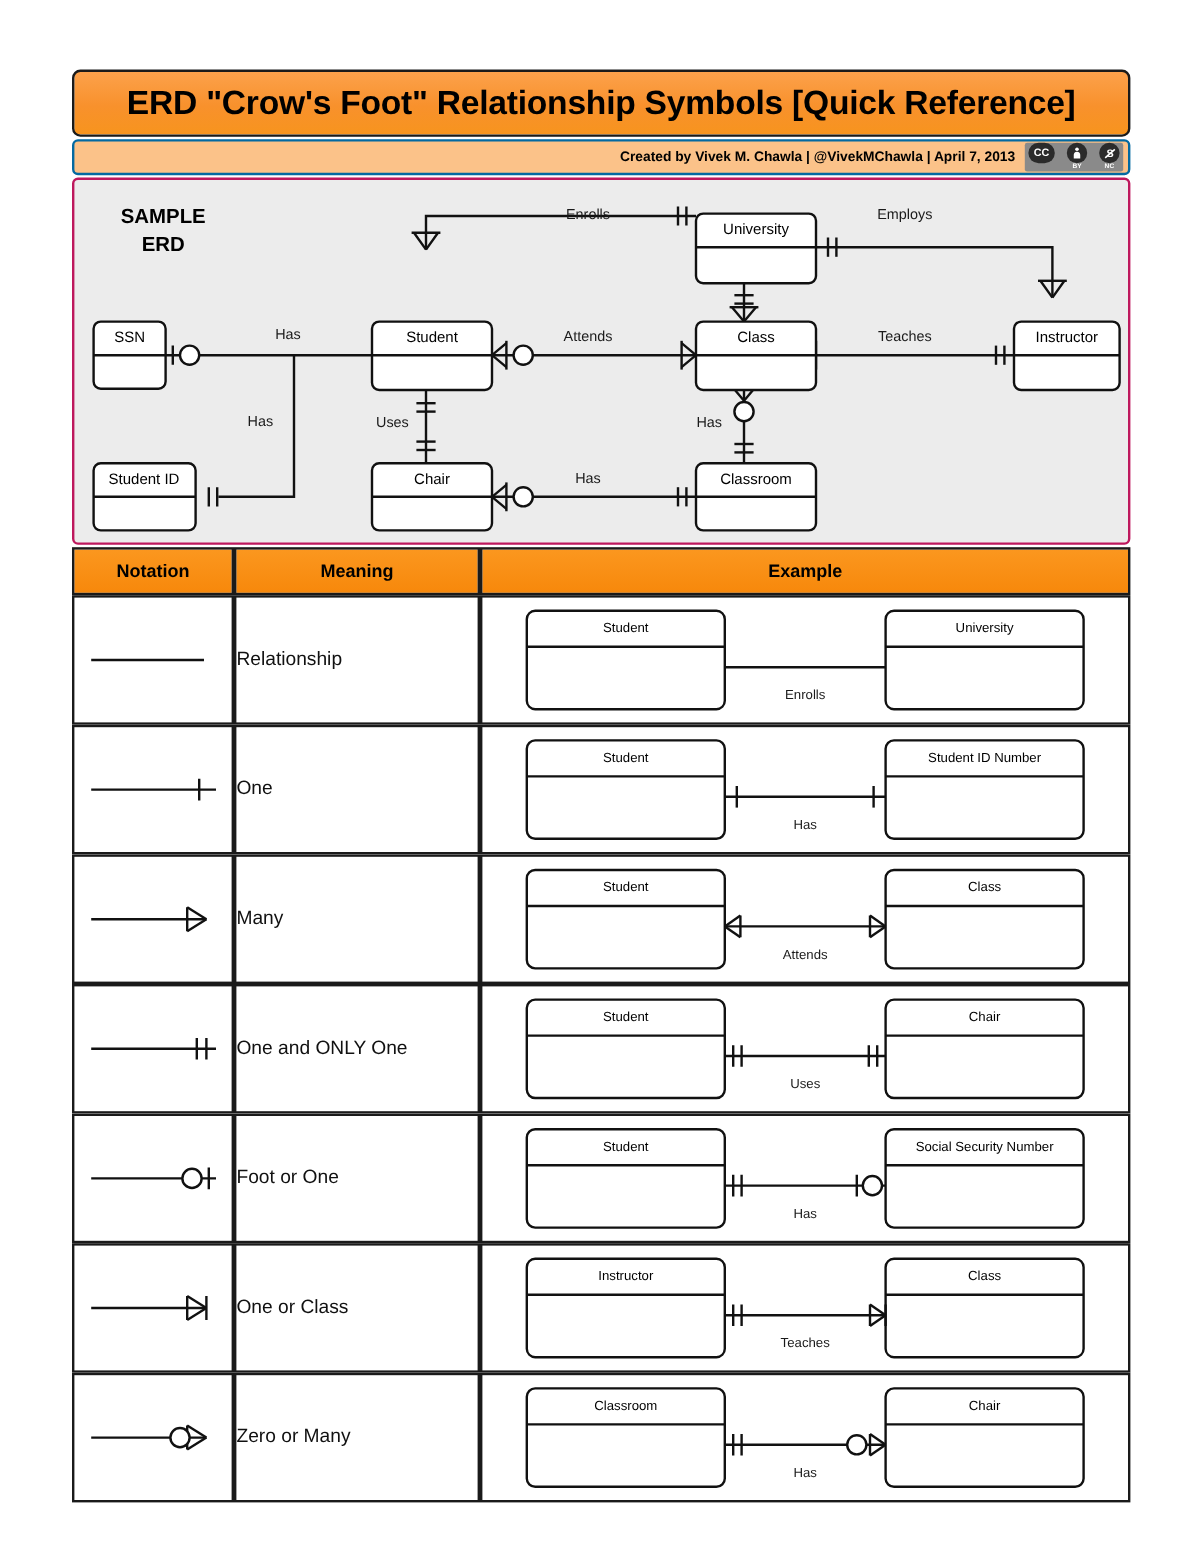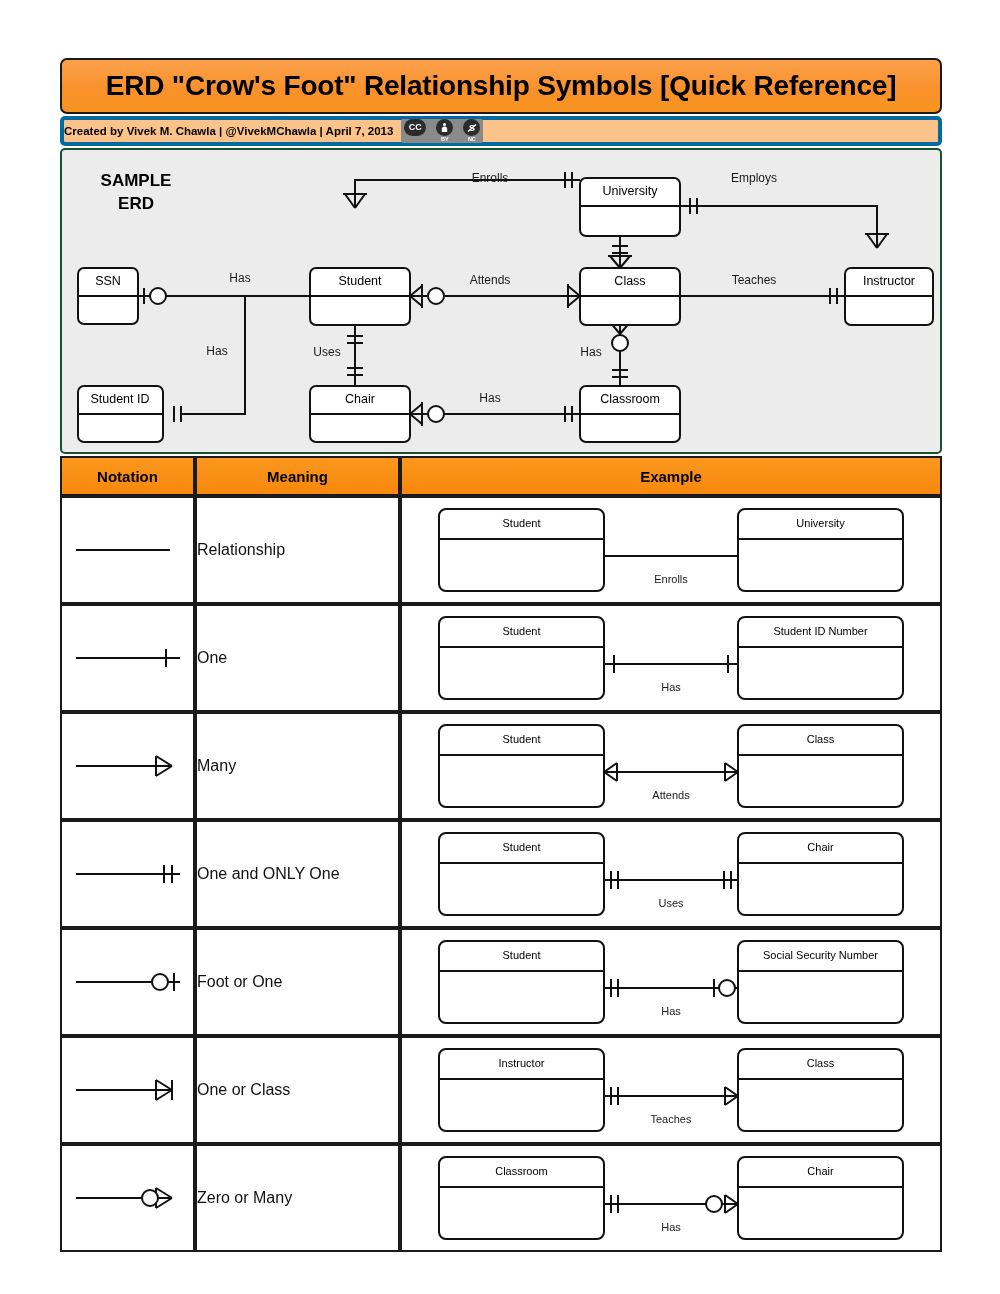--- a/index.html
+++ b/index.html
@@ -31,23 +31,23 @@
     font-size: 28px; font-weight: bold; color: #000;
     letter-spacing: -0.2px; white-space: nowrap;
   }
 
   
   #credit-box {
     position: absolute;
     left: 60px; top: 116px;
     width: 882px; height: 30px;
     background: #FBC289;
-    border: 4px solid #0369a1;
+    border: 2px solid #0369a1;
     border-radius: 5px;
-    display: flex; align-items: center; 
+    display: flex; align-items: center; justify-content: flex-end;
     padding-right: 4px;
     z-index: 2;
   }
   #credit-text {
     font-size: 11.5px; color: #000; font-weight: bold;
     margin-right: 8px; white-space: nowrap;
   }
   #cc-badge {
     display: flex; align-items: flex-end; gap: 10px;
     background: #8a8a8a; padding: 2px 3px 1px 3px;
@@ -62,21 +62,21 @@
   }
   .cc-circle.wide { width: 22px; border-radius: 9px; font-size: 9px; }
   .cc-sub { font-size: 5.5px; color: #fff; font-weight: bold; line-height: 6px; }
 
   
   #erd-panel {
     position: absolute;
     left: 60px; top: 148px;
     width: 882px; height: 306px;
     background: #ECECEC;
-    border: 2px solid #14532d;
+    border: 2px solid #be185d;
     border-radius: 5px;
     overflow: hidden;
     text-decoration: underline;
   }
   #erd-title {
     position: absolute; left: 18px; top: 20px;
     font-size: 17px; font-weight: bold; color: #000;
     line-height: 1.35; text-align: center; width: 112px;
   }
   #erd-svg { position: absolute; left: 0; top: 0; }

